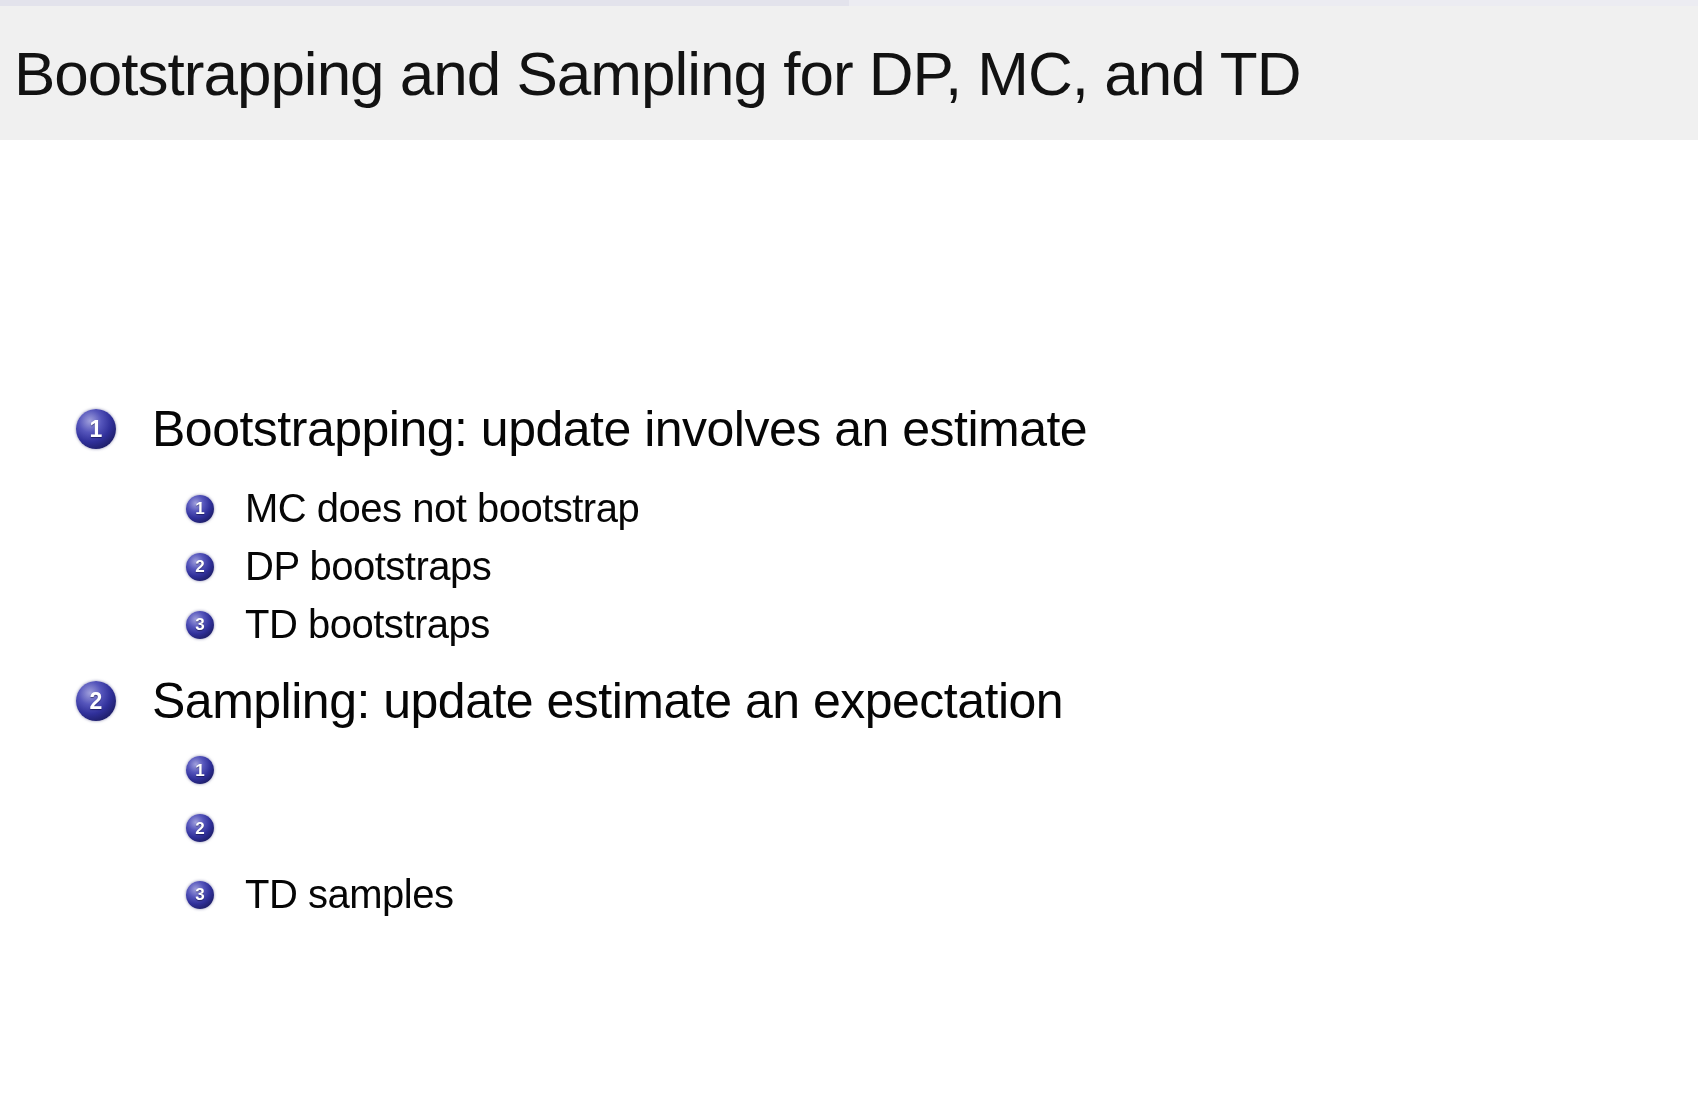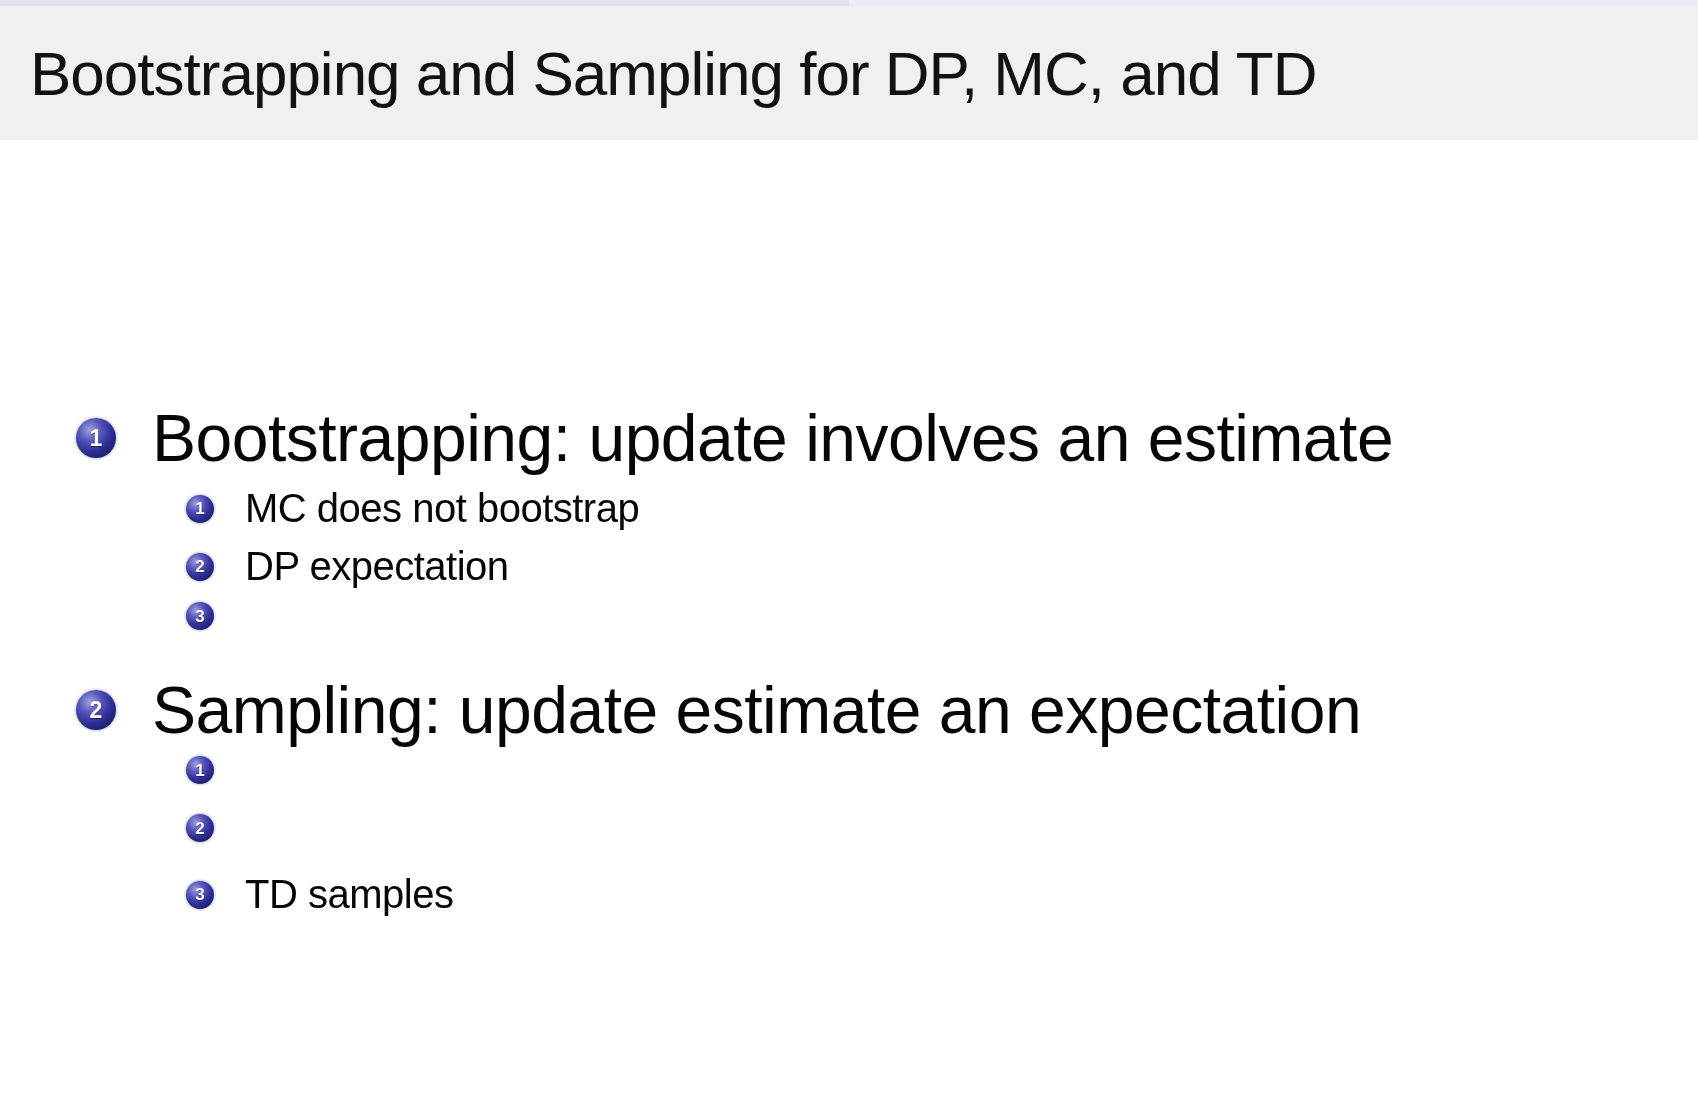--- a/index.html
+++ b/index.html
@@ -34,21 +34,21 @@
     position: absolute;
     top: 6px; left: 0;
     width: 100%;
     height: 134px;
     background: #f0f0f0;
     display: flex;
     align-items: center;
   }
   .title {
     margin: 0;
-    padding-left: 30px;
+    padding-left: 14px;
     font-size: 62px;
     font-weight: 400;
     letter-spacing: -1px;
     color: #121212;
     white-space: nowrap;
   }
 
   
   .row {
     position: absolute;
@@ -82,21 +82,21 @@
   .ball .num {
     font-weight: bold;
     line-height: 1;
     text-shadow: 0 1px 1px rgba(0,0,40,0.5);
   }
 
   .item-text {
     color: #060606;
     letter-spacing: -0.5px;
   }
-  .row.main .item-text { font-size: 66px; }
+  .row.main .item-text { font-size: 50px; }
   .row.sub  .item-text { font-size: 40px; }
 
   
   #row-m1  { top: 400px; }
   #row-s11 { top: 486px; }
   #row-s12 { top: 544px; }
   #row-s13 { top: 602px; }
   #row-m2  { top: 672px; }
   #row-s21 { top: 756px; }
   #row-s22 { top: 814px; }
@@ -129,27 +129,28 @@
       <span class="ball ball-sm">
           <span class="num">1</span>
         </span>
       <span class="item-text">MC does not bootstrap</span>
     </div>
 
     <div class="row sub" id="row-s12">
       <span class="ball ball-sm">
           <span class="num">2</span>
         </span>
-      <span class="item-text">DP expectation</span>
+      <span class="item-text">DP bootstraps</span>
     </div>
 
     <div class="row sub" id="row-s13">
       <span class="ball ball-sm">
           <span class="num">3</span>
         </span>
+      <span class="item-text">TD bootstraps</span>
     </div>
 
     <div class="row main" id="row-m2">
       <span class="ball ball-lg">
           <span class="num">2</span>
         </span>
       <span class="item-text">Sampling: update estimate an expectation</span>
     </div>
 
     <div class="row sub" id="row-s21">

